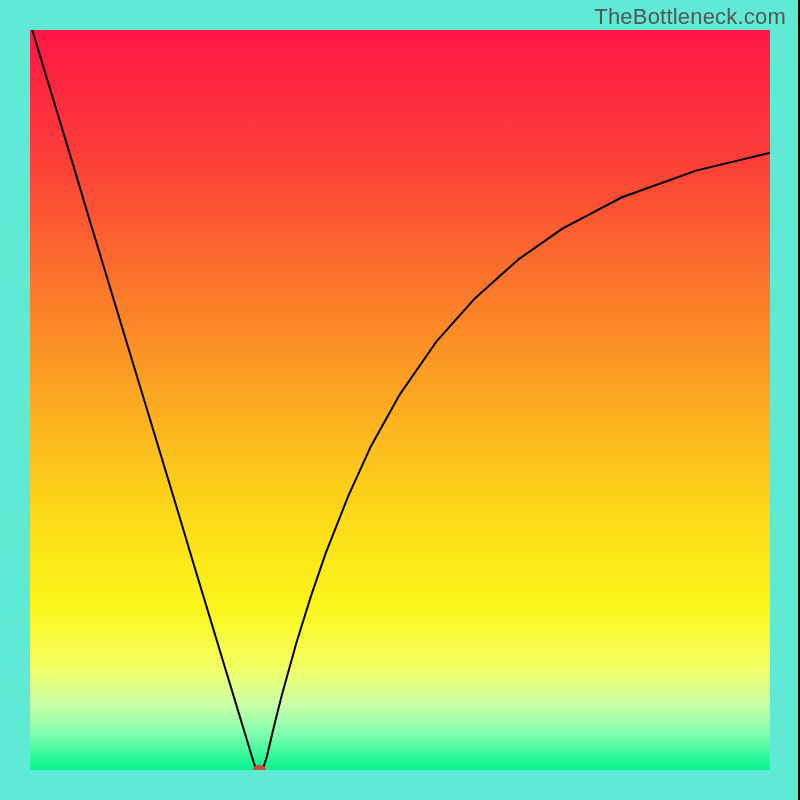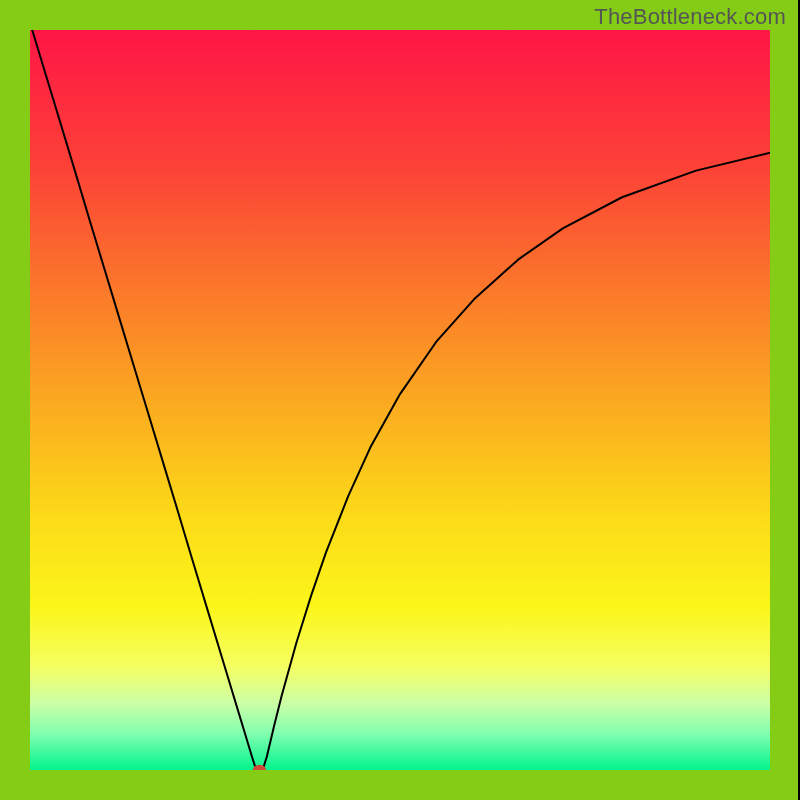--- a/index.html
+++ b/index.html
@@ -8,21 +8,21 @@
     width: 800px;
     height: 800px;
     overflow: hidden;
     background: #000;
     font-family: Arial, Helvetica, sans-serif;
   }
   .frame {
     position: relative;
     width: 798px;
     height: 800px;
-    background: #84cc16;
+    background: #5eead4;
   }
   .watermark {
     position: absolute;
     top: 4px;
     right: 12px;
     color: #555;
     font-size: 22px;
     font-weight: 500;
     letter-spacing: 0.2px;
     z-index: 10;

